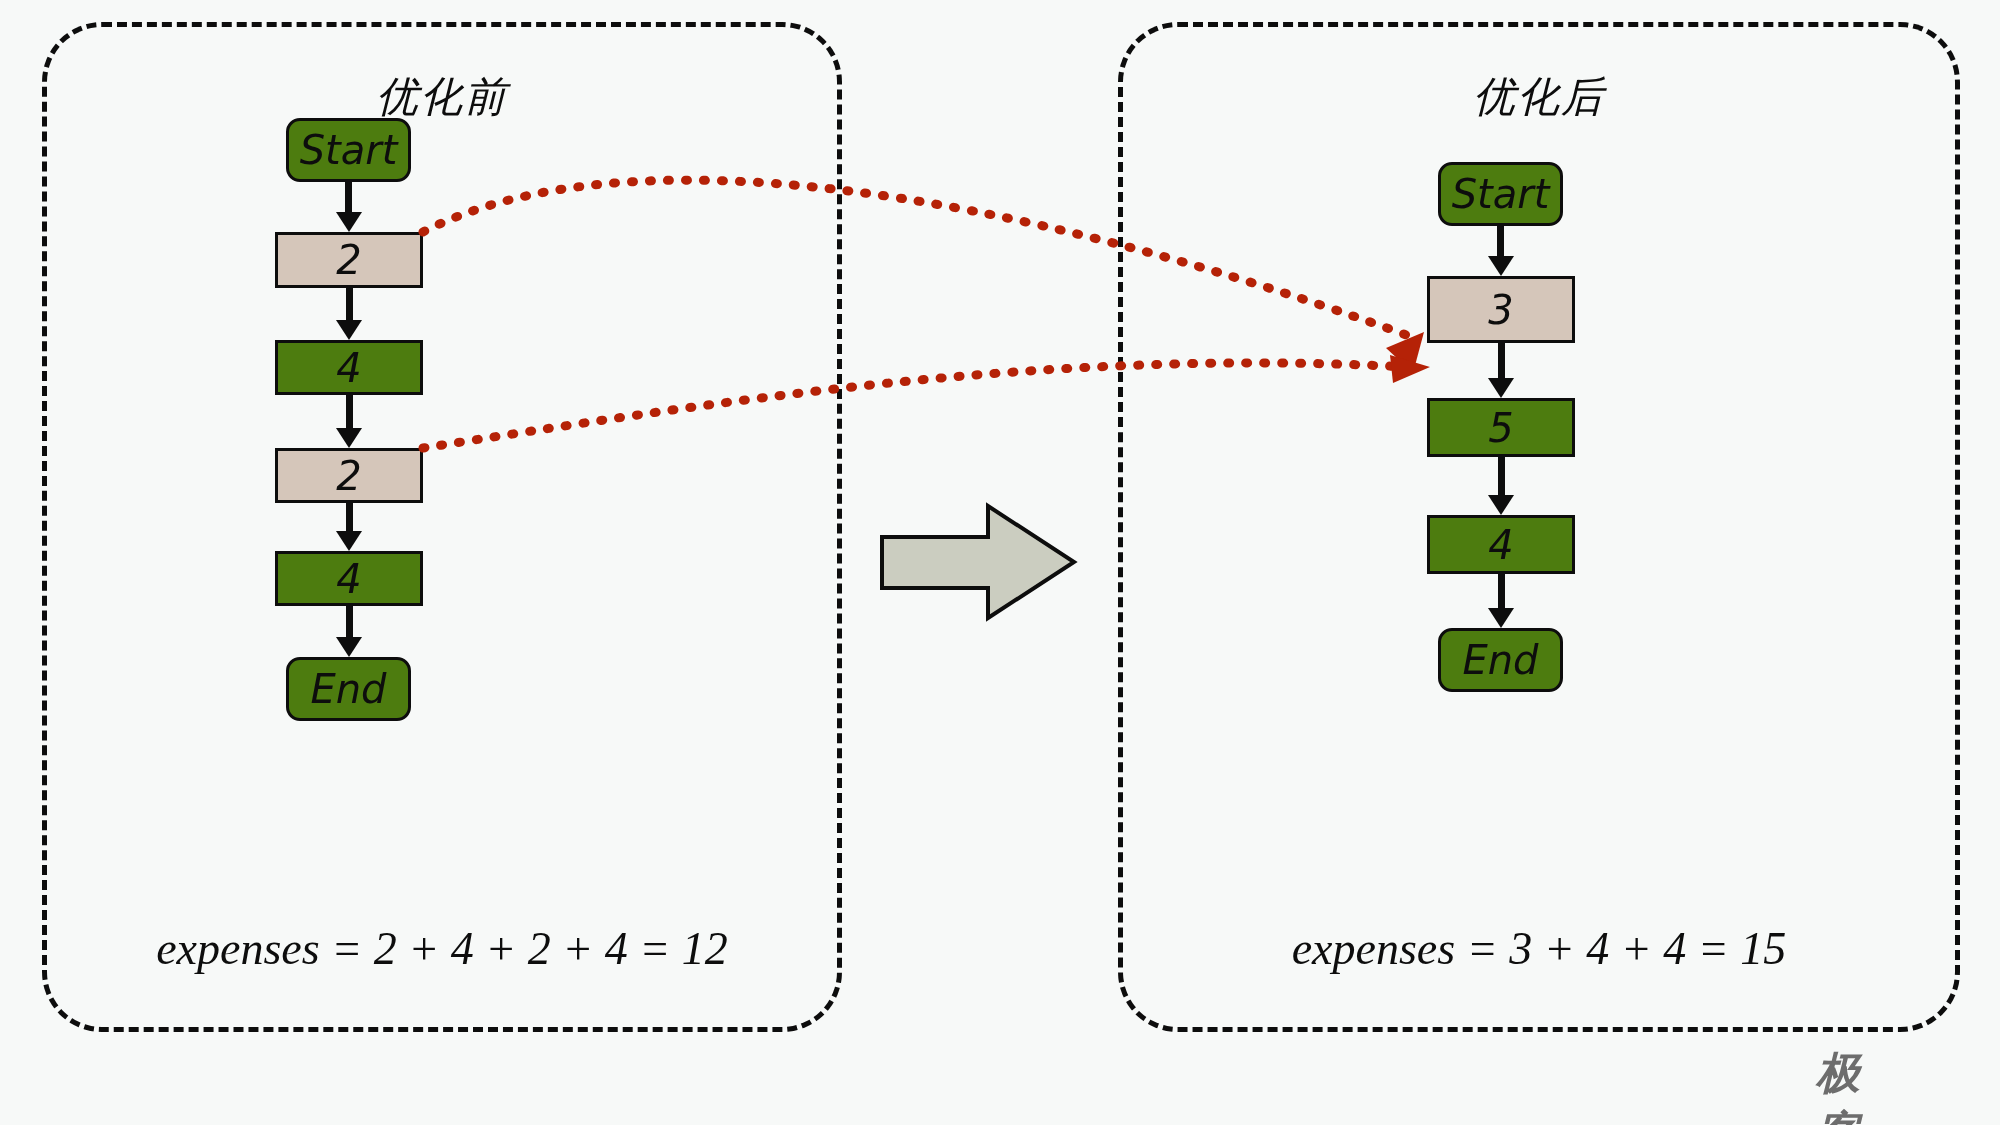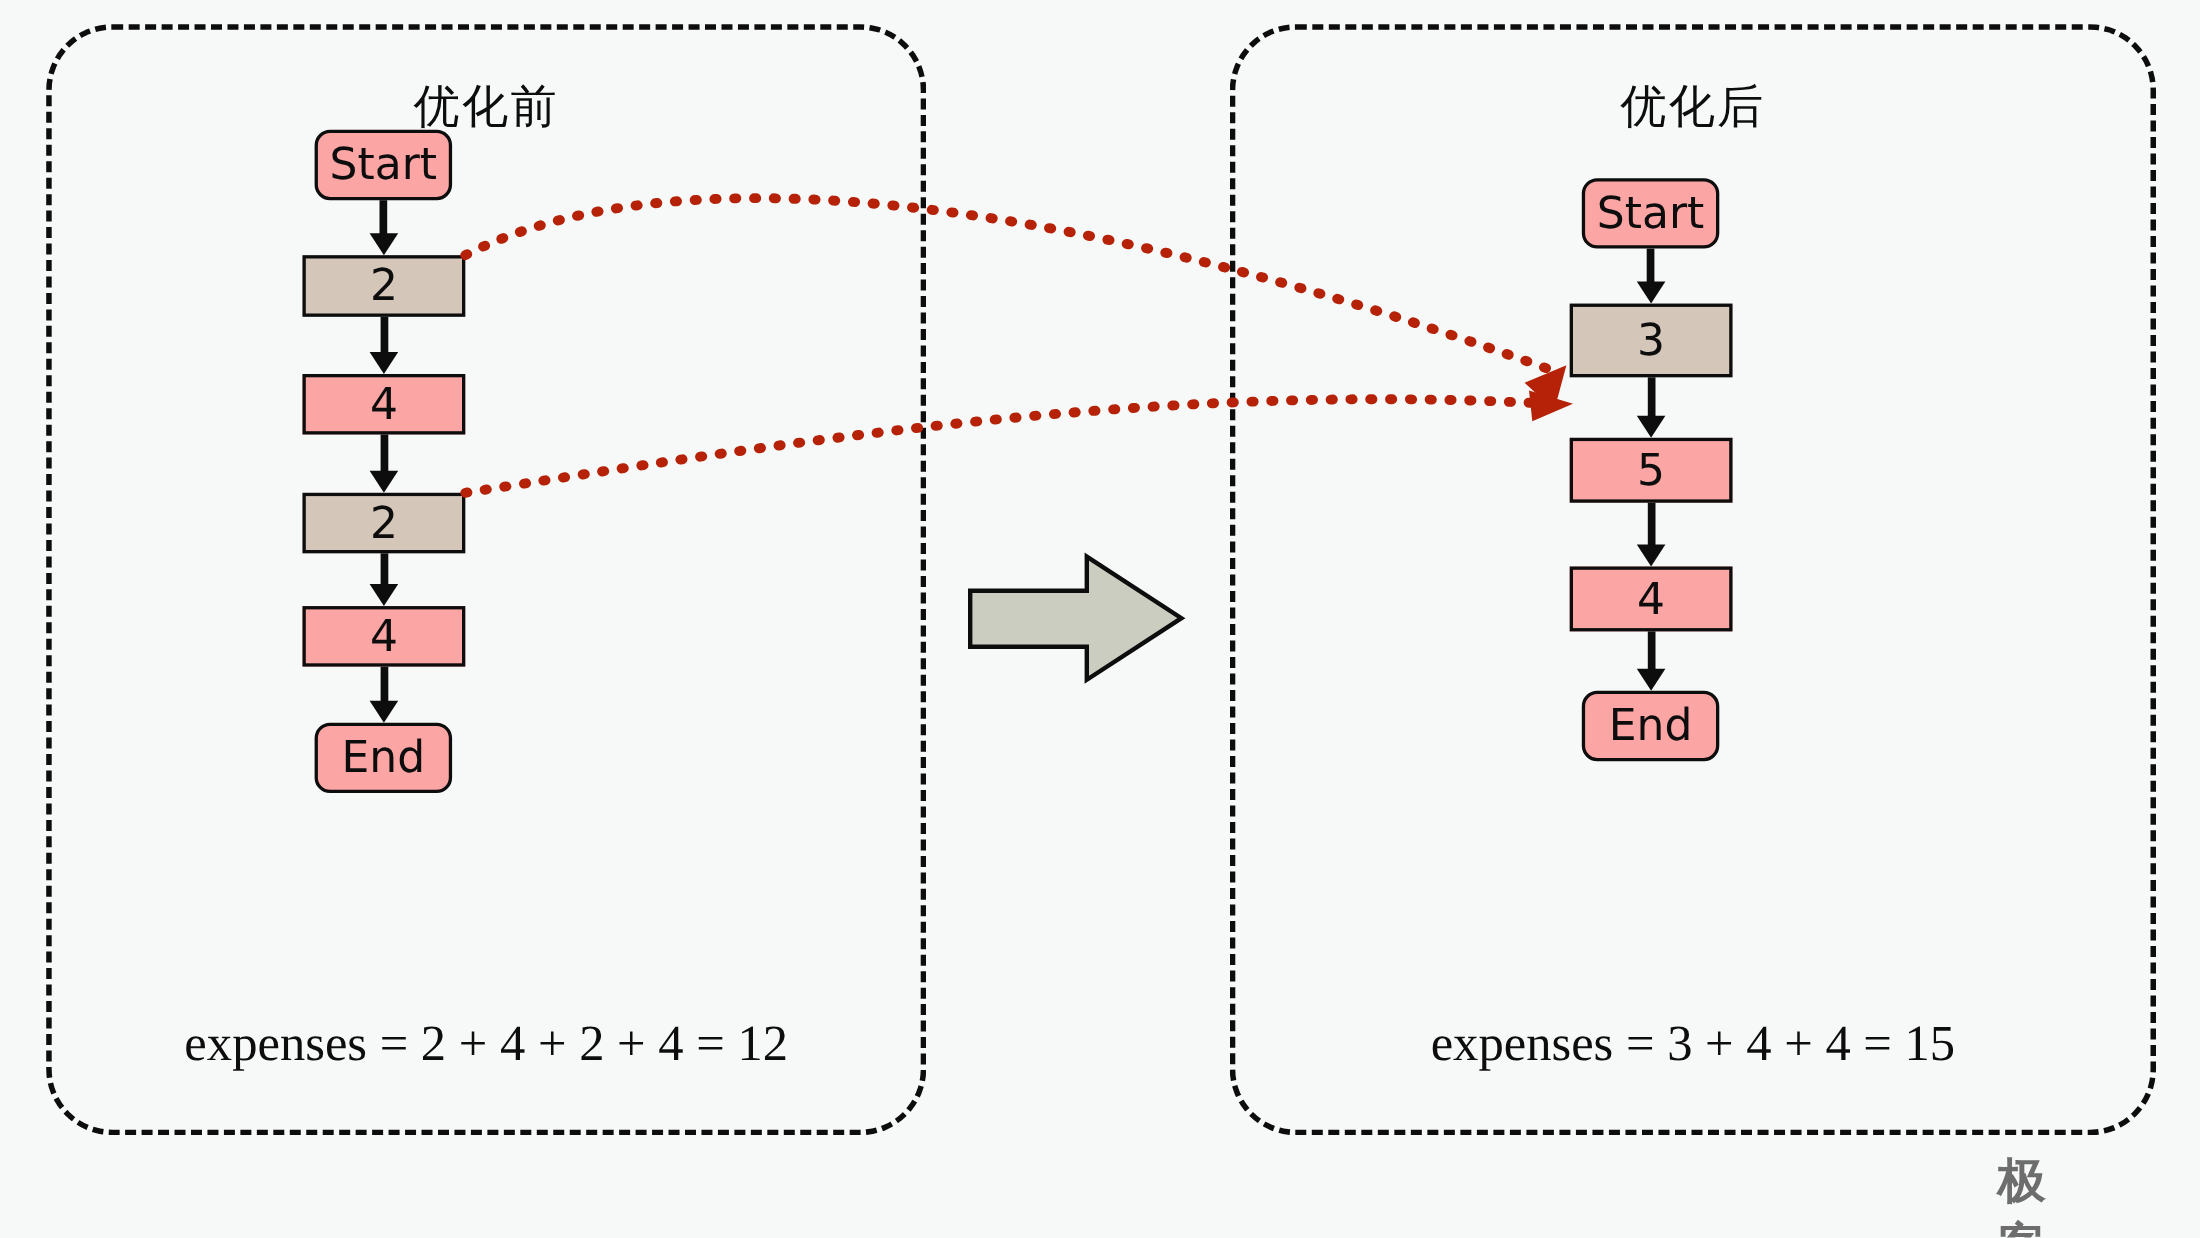--- a/index.html
+++ b/index.html
@@ -4,21 +4,21 @@
 <title>Optimization Diagram</title>
 <style>
   html,body{margin:0;padding:0;}
   body{
     width:2000px;height:1125px;
     background:#f7f9f8;
     font-family:"Liberation Sans",sans-serif;
     overflow:hidden;
     position:relative;
   }
-  #stage{position:absolute;left:0;top:0;width:1800px;height:1125px;}
+  #stage{position:absolute;left:0;top:0;width:1800px;height:1125px;font-style:italic;}
 
   
   .panel{
     position:absolute;
     border:5px dashed #0d0d0d;
     border-radius:60px;
     box-sizing:border-box;
     background:transparent;
   }
   #panel-before{left:42px;top:22px;width:800px;height:1010px;}
@@ -53,21 +53,21 @@
     border:3px solid #0d0d0d;
     display:flex;
     align-items:center;
     justify-content:center;
     font-size:40px;
     color:#0d0d0d;
     font-family:"DejaVu Sans","Liberation Sans",sans-serif;
     line-height:1;
   }
   .node.terminal{border-radius:14px;}
-  .node.teal{background:#fca5a5;}
+  .node.teal{background:#4d7c0f;}
   .node.tan {background:#d5c6ba;}
 
   
   .flow-arrow{position:absolute;}
   .flow-arrow .shaft{
     position:absolute;left:50%;top:0;
     width:7px;margin-left:-3.5px;
     background:#0d0d0d;
   }
   .flow-arrow .head{

